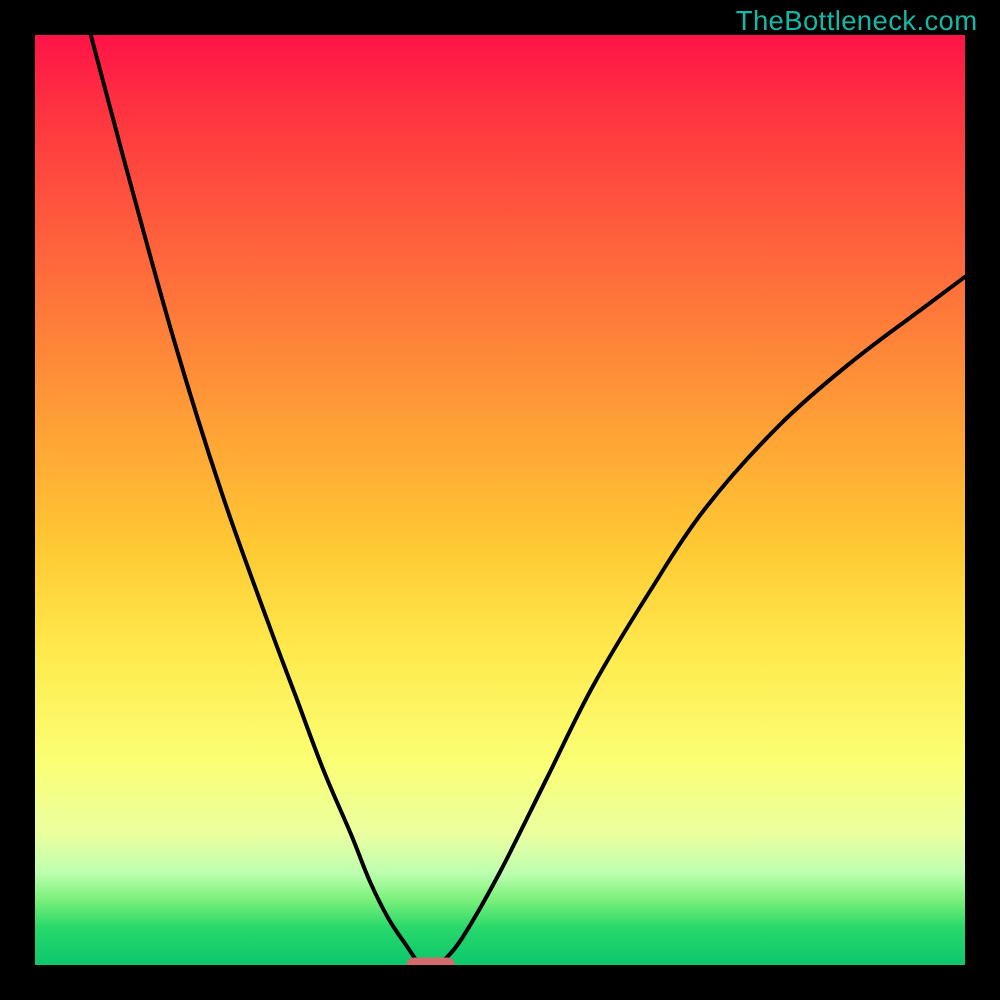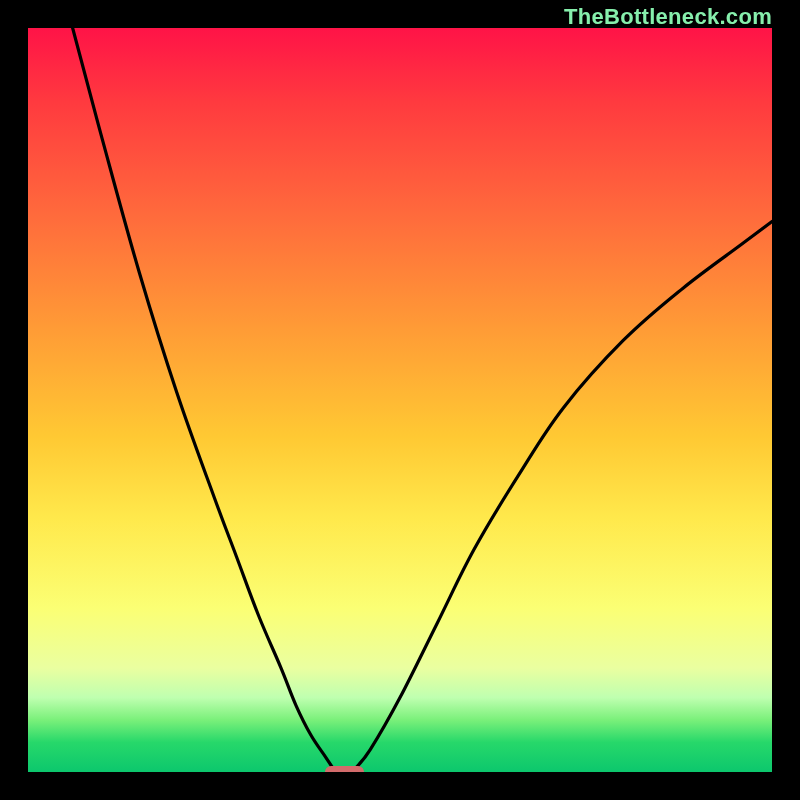--- a/index.html
+++ b/index.html
@@ -13,24 +13,24 @@
   }
   .outer {
     position: relative;
     width: 800px;
     height: 800px;
     background: #000;
   }
   .watermark {
     position: absolute;
     top: 4px;
-    right: 28px;
-    color: #86efac;
+    right: 18px;
+    color: #14b8a6;
     font-size: 22px;
-    font-weight: 700;
+    font-weight: 400;
     letter-spacing: 0.3px;
     z-index: 5;
   }
   .plot {
     position: absolute;
     left: 28px;
     top: 28px;
     width: 744px;
     height: 744px;
     overflow: hidden;

